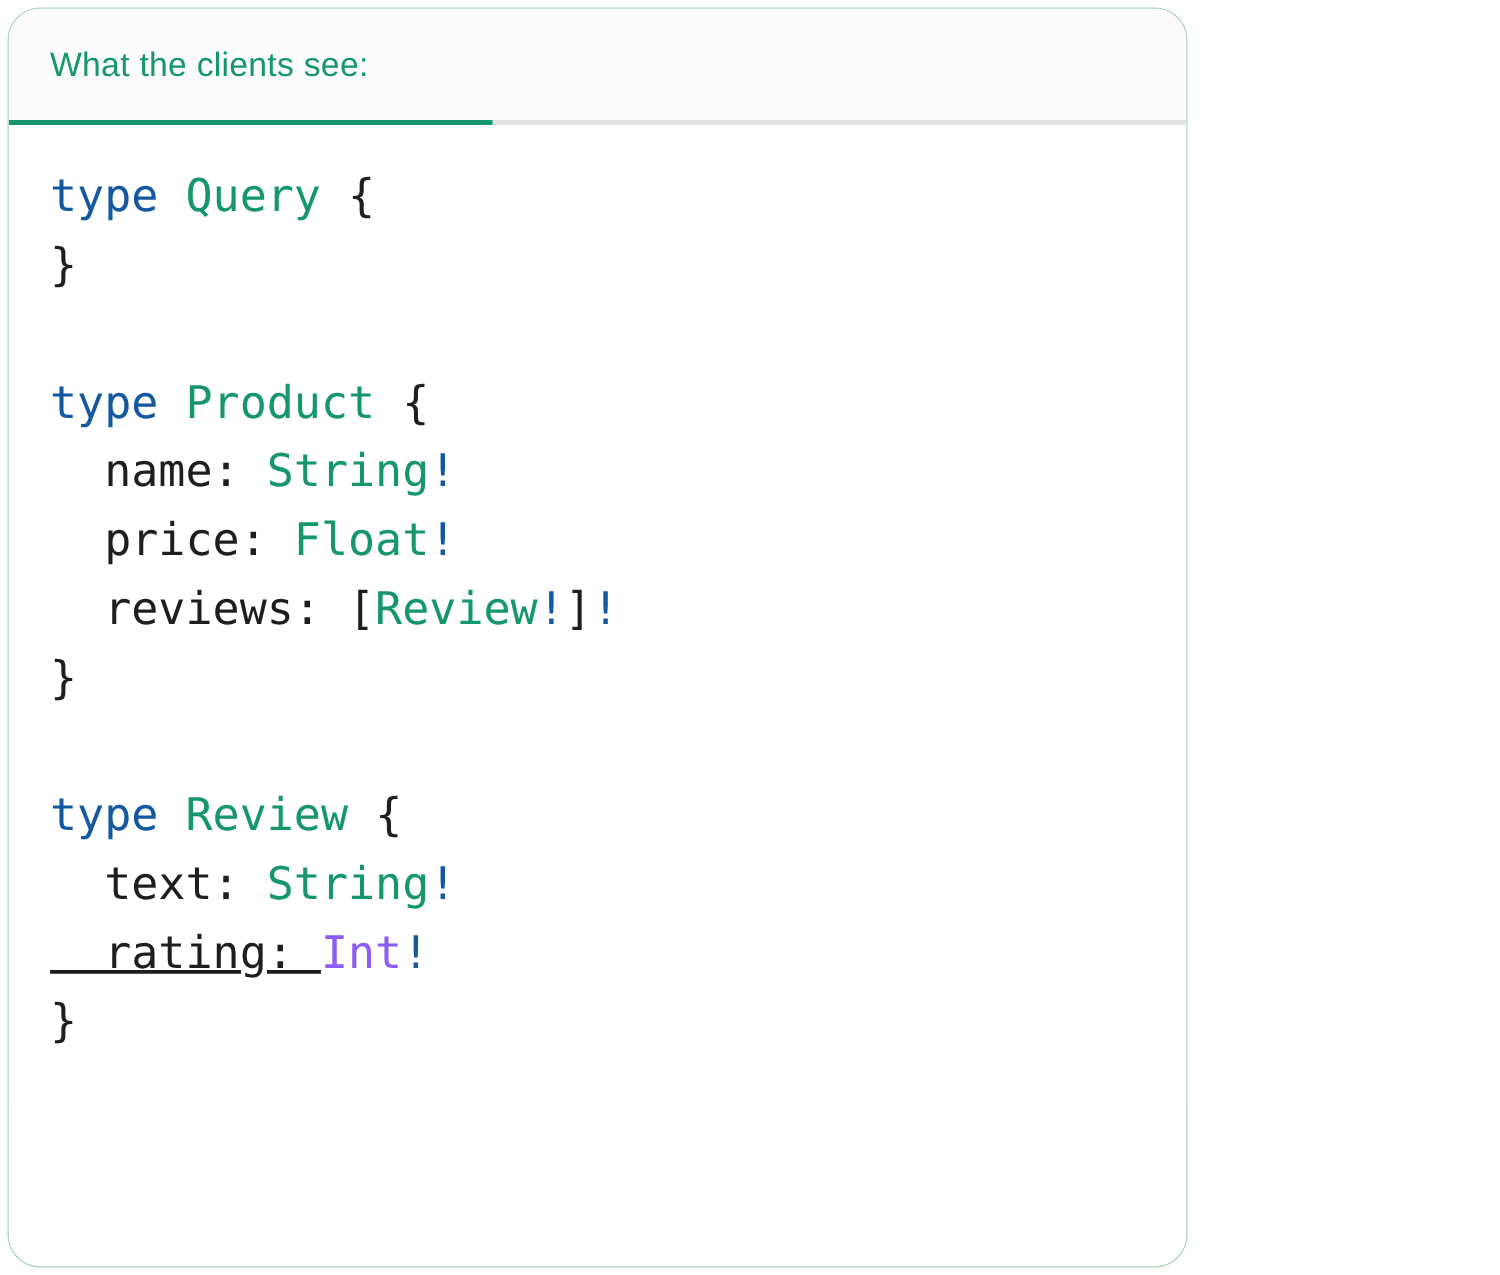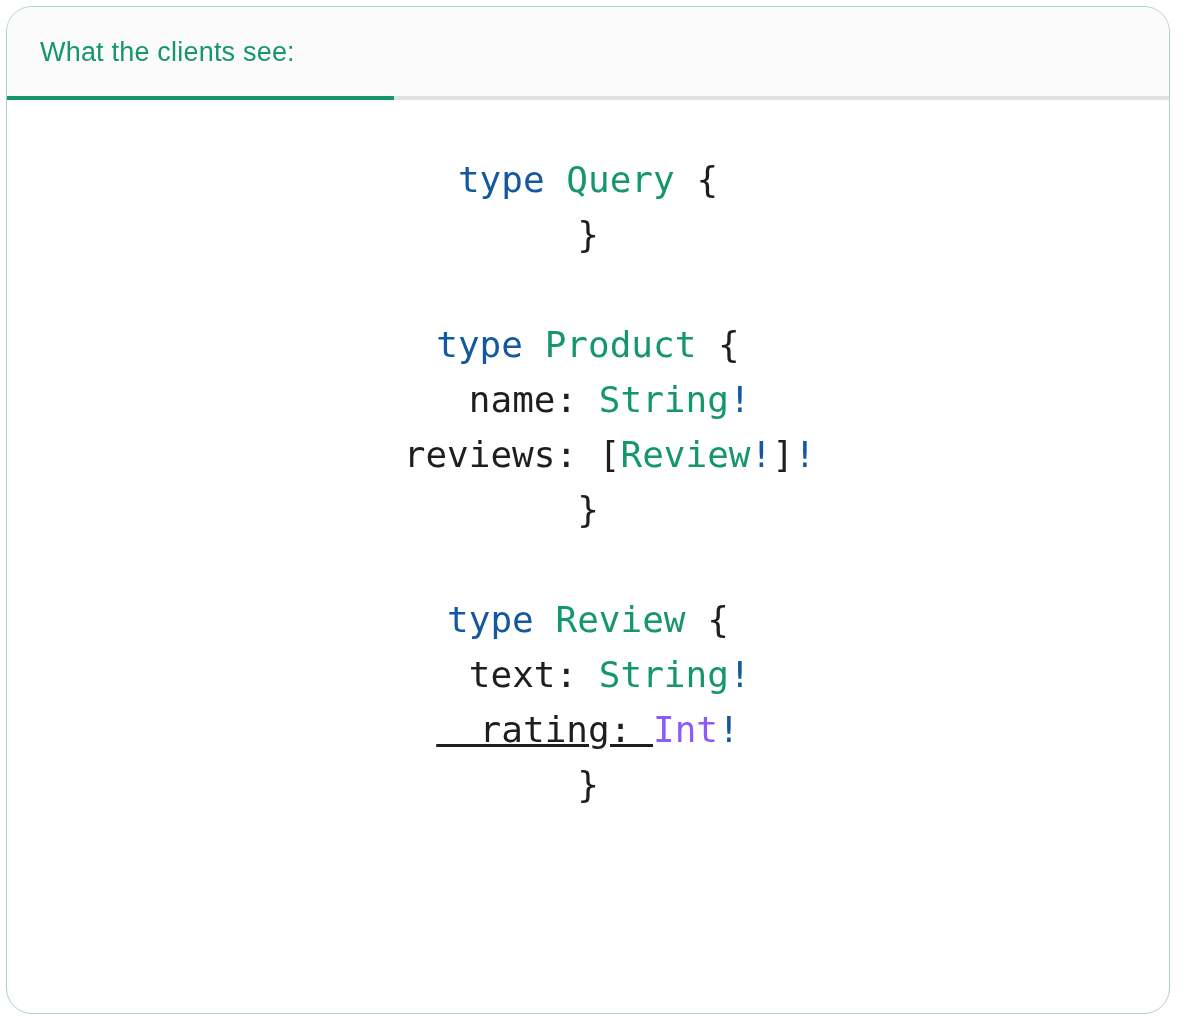--- a/index.html
+++ b/index.html
@@ -6,21 +6,21 @@
     margin: 0;
     padding: 0;
     background: #ffffff;
     width: 1200px;
     height: 1020px;
     font-family: "Liberation Sans", sans-serif;
   }
   .card {
     box-sizing: border-box;
     margin: 6px;
-    width: 1164px;
+    width: 944px;
     height: 1008px;
     background: #ffffff;
     border: 1px solid #aed4ba;
     border-radius: 26px;
     overflow: hidden;
   }
   .tab-bar {
     position: relative;
     box-sizing: border-box;
     background: #fbfbfb;
@@ -39,27 +39,26 @@
   .tab-underline {
     position: absolute;
     left: 0;
     bottom: -4px;
     width: 387px;
     height: 4px;
     background: #15966f;
   }
   .code-block {
     box-sizing: border-box;
-    padding: 52px 33px 40px 33px;
+    padding: 30px 33px 40px 33px;
     background: #ffffff;
     font-family: "DejaVu Sans Mono", "Liberation Mono", monospace;
     font-size: 36px;
     font-weight: 500;
     color: #1e1e1e;
-    text-align: center;
   }
   .code-line {
     height: 55px;
     line-height: 55px;
     white-space: pre;
   }
 </style>
 </head>
 <body>
 
@@ -67,20 +66,21 @@
   <div class="tab-bar" style="background: rgb(251, 251, 251); border-bottom-color: rgb(226, 226, 226);">
     <span class="tab-label" style="color: rgb(21, 150, 111);">What the clients see:</span>
     <div class="tab-underline" style="background: rgb(21, 150, 111);"></div>
   </div>
   <div class="code-block">
       <div class="code-line"><span style="color: rgb(20, 88, 160);">type</span><span style="color: rgb(30, 30, 30);"> </span><span style="color: rgb(21, 150, 111);">Query</span><span style="color: rgb(30, 30, 30);"> {</span></div>
       <div class="code-line"><span style="color: rgb(30, 30, 30);">}</span></div>
       <div class="code-line"></div>
       <div class="code-line"><span style="color: rgb(20, 88, 160);">type</span><span style="color: rgb(30, 30, 30);"> </span><span style="color: rgb(21, 150, 111);">Product</span><span style="color: rgb(30, 30, 30);"> {</span></div>
       <div class="code-line"><span style="color: rgb(30, 30, 30); margin-top: 20px;">  name: </span><span style="color: rgb(21, 150, 111);">String</span><span style="color: rgb(20, 88, 160);">!</span></div>
+      <div class="code-line"><span style="color: rgb(30, 30, 30);">  price: </span><span style="color: rgb(21, 150, 111);">Float</span><span style="color: rgb(20, 88, 160);">!</span></div>
       <div class="code-line"><span style="color: rgb(30, 30, 30);">  reviews: [</span><span style="color: rgb(21, 150, 111);">Review</span><span style="color: rgb(20, 88, 160);">!</span><span style="color: rgb(30, 30, 30);">]</span><span style="color: rgb(20, 88, 160);">!</span></div>
       <div class="code-line"><span style="color: rgb(30, 30, 30);">}</span></div>
       <div class="code-line"></div>
       <div class="code-line"><span style="color: rgb(20, 88, 160);">type</span><span style="color: rgb(30, 30, 30);"> </span><span style="color: rgb(21, 150, 111);">Review</span><span style="color: rgb(30, 30, 30);"> {</span></div>
       <div class="code-line"><span style="color: rgb(30, 30, 30);">  text: </span><span style="color: rgb(21, 150, 111);">String</span><span style="color: rgb(20, 88, 160);">!</span></div>
       <div class="code-line"><span style="color: rgb(30, 30, 30); text-decoration: underline;">  rating: </span><span style="color: #8b5cf6;">Int</span><span style="color: rgb(20, 88, 160);">!</span></div>
       <div class="code-line"><span style="color: rgb(30, 30, 30);">}</span></div>
     </div>
 </div>
 

